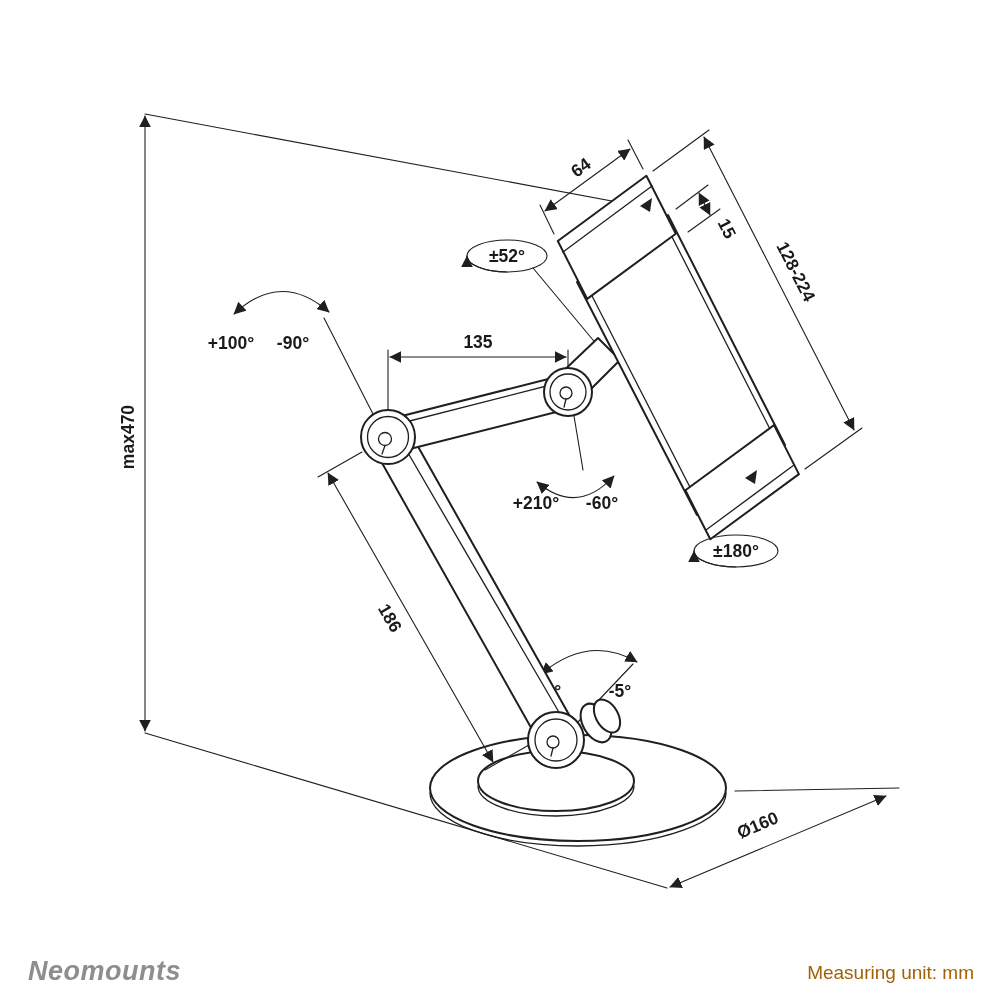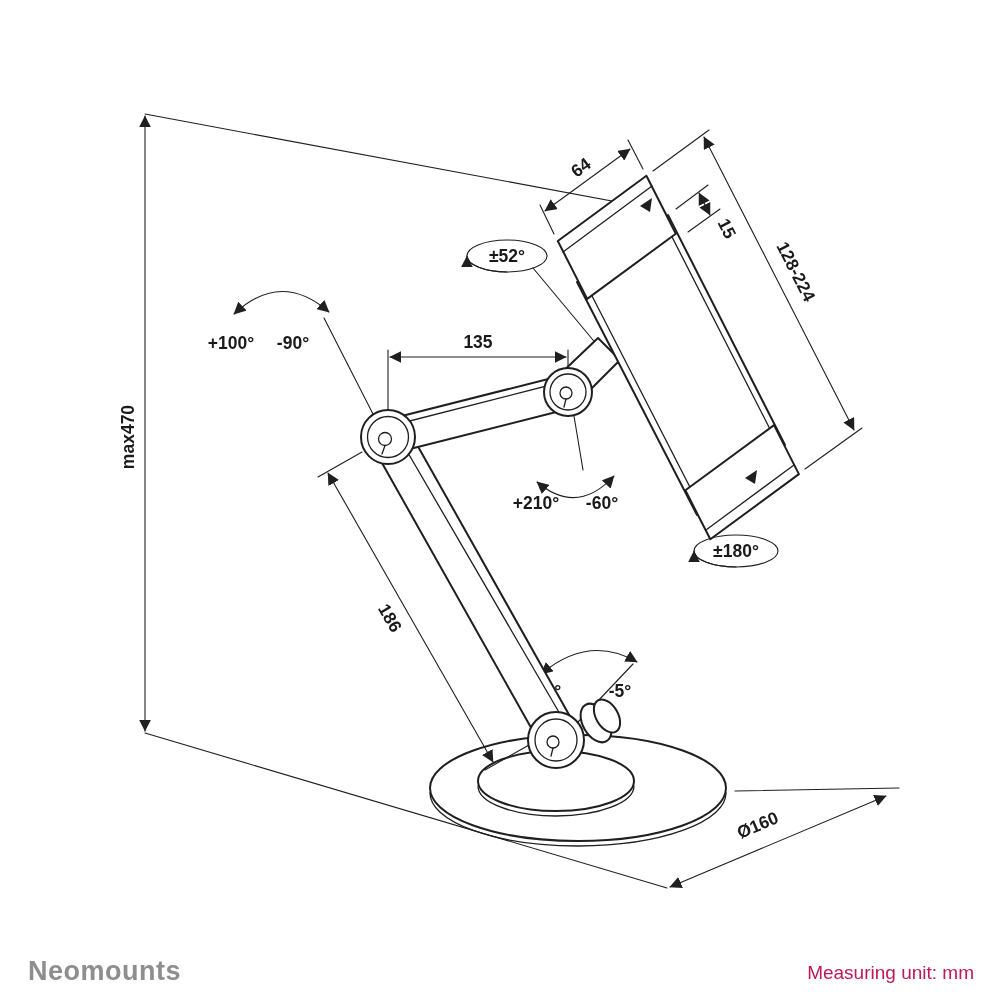--- a/index.html
+++ b/index.html
@@ -4,22 +4,22 @@
 <style>
   html,body{margin:0;padding:0;background:#fff;}
   .page{position:relative;width:1004px;height:1004px;background:#fff;overflow:hidden;
         font-family:"Liberation Sans",sans-serif;}
   svg{position:absolute;left:0;top:0;}
   .outline{fill:#fff;stroke:#1f1f1f;stroke-width:2;stroke-linejoin:round;stroke-linecap:round;}
   .detail{fill:none;stroke:#1f1f1f;stroke-width:1.3;stroke-linecap:round;}
   .dim{fill:none;stroke:#1f1f1f;stroke-width:1.1;stroke-linecap:round;}
   .dimtxt{font-family:"Liberation Sans",sans-serif;font-size:17.5px;font-weight:600;fill:#1a1a1a;text-anchor:middle;}
   .glyph{fill:#1f1f1f;stroke:none;}
-  .brand{position:absolute;left:28px;top:956px;font-size:27px;font-weight:600;color:#8e8e8e;letter-spacing:.5px;}
-  .unit{position:absolute;right:30px;top:962px;font-size:19px;font-weight:500;color:#be185d;}
+  .brand{position:absolute;left:28px;top:956px;font-size:27px;font-weight:600;color:#8e8e8e;letter-spacing:.5px;font-style:italic;}
+  .unit{position:absolute;right:30px;top:962px;font-size:19px;font-weight:500;color:#a16207;}
 </style>
 </head>
 <body>
 
 <div class="page">
 <svg width="1004" height="1004" viewBox="0 0 1004 1004">
   <defs>
     <marker id="arr" viewBox="0 0 10 10" refX="9.5" refY="5" markerWidth="11" markerHeight="11" orient="auto-start-reverse">
       <path d="M0,0 L10,5 L0,10 Z" fill="#1f1f1f"></path>
     </marker>

